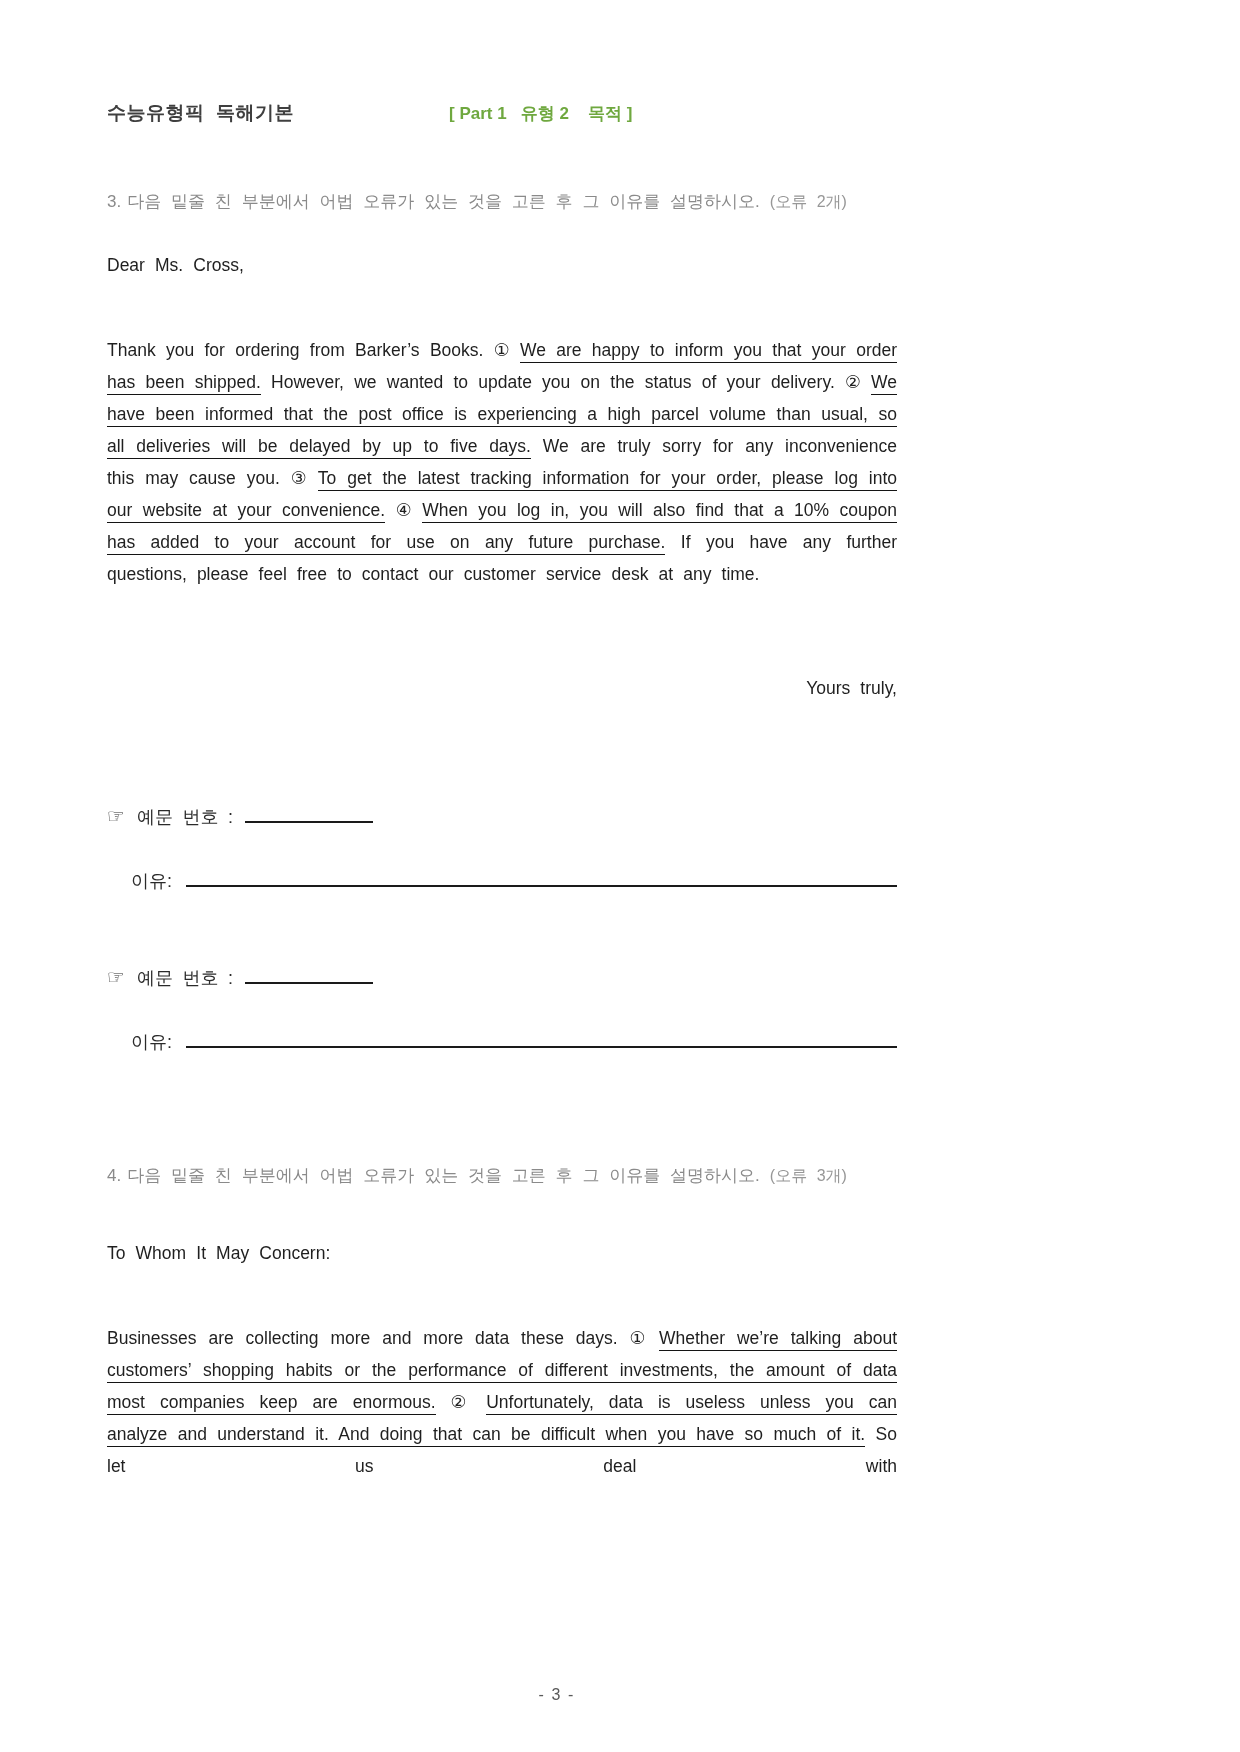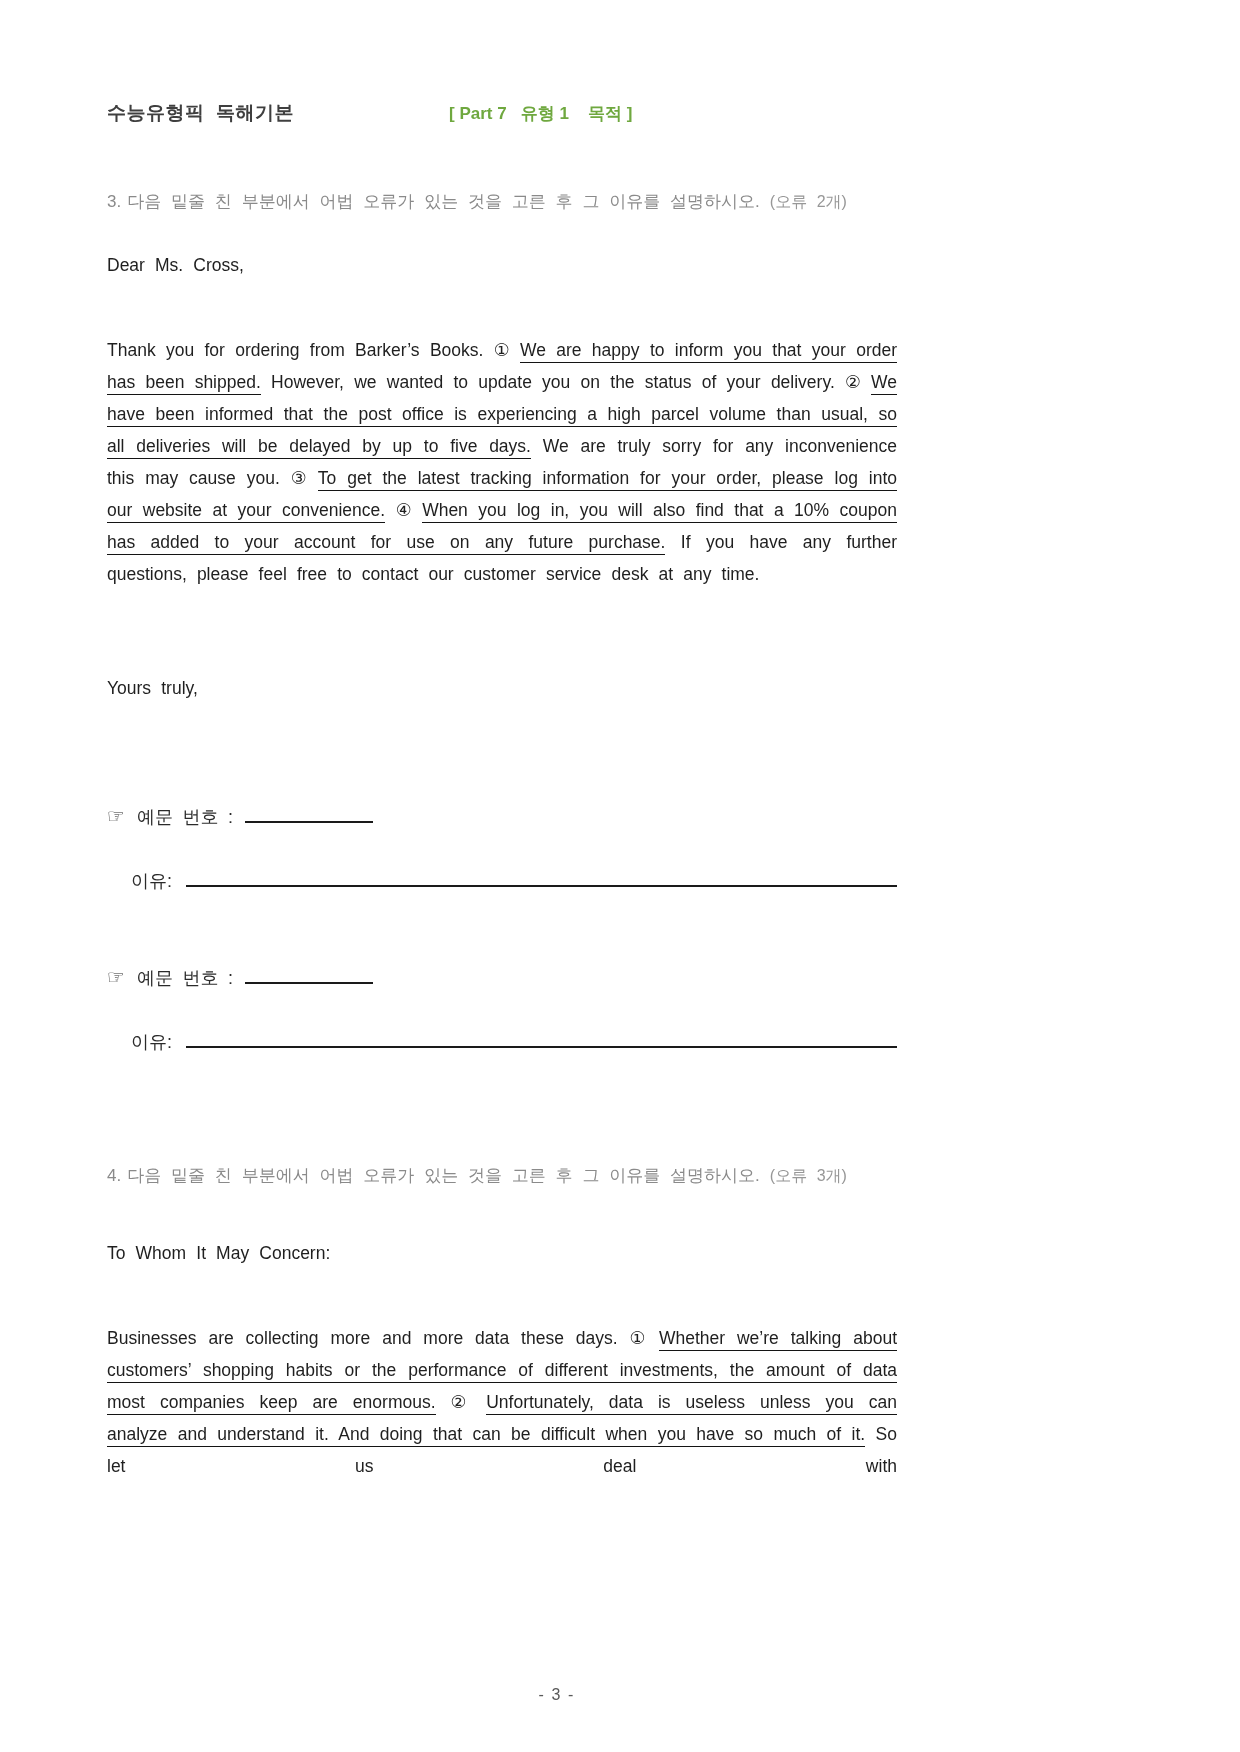--- a/index.html
+++ b/index.html
@@ -58,20 +58,21 @@
   }
   .body-par.justify-last { text-align-last: justify; }
   .u {
     border-bottom: 1.6px solid #141414;
     padding-bottom: 2px;
   }
   .closing {
     margin: 88px 0 0 0;
     font-size: 17.5px;
     word-spacing: 0.3em;
+    text-align: right;
   }
   .signature {
     margin: 16px 0 0 0;
     font-size: 17.5px;
     word-spacing: 0.3em;
   }
   .answer-block { margin-top: 105px; }
   .answer-block.second { margin-top: 72px; }
   .answer-row {
     display: flex;
@@ -111,21 +112,21 @@
     word-spacing: 0.2em;
   }
 </style>
 </head>
 <body>
 
 <div class="page">
 
   <header class="hdr">
     <span class="hdr-title">수능유형픽  독해기본</span>
-    <span class="hdr-tag">[ Part 7   유형 1    목적 ]</span>
+    <span class="hdr-tag">[ Part 1   유형 2    목적 ]</span>
   </header>
 
   <div class="question">
     <span class="q-num">3.</span><span>다음 밑줄 친 부분에서 어법 오류가 있는 것을 고른 후 그 이유를 설명하시오.</span><span class="note">(오류 2개)</span>
   </div>
 
   <p class="salutation">Dear Ms. Cross,</p>
 
   <p class="body-par"><span>Thank you for ordering from Barker’s Books. </span><span>① </span><span class="u">We are happy to inform you that your order has been shipped.</span><span> However, we wanted to update you on the status of your delivery. </span><span>② </span><span class="u">We have been informed that the post office is experiencing a high parcel volume than usual, so all deliveries will be delayed by up to five days.</span><span> We are truly sorry for any inconvenience this may cause you. </span><span>③ </span><span class="u">To get the latest tracking information for your order, please log into our website at your convenience.</span><span> </span><span>④ </span><span class="u">When you log in, you will also find that a 10% coupon has added to your account for use on any future purchase.</span><span> If you have any further questions, please feel free to contact our customer service desk at any time.</span></p>
 

